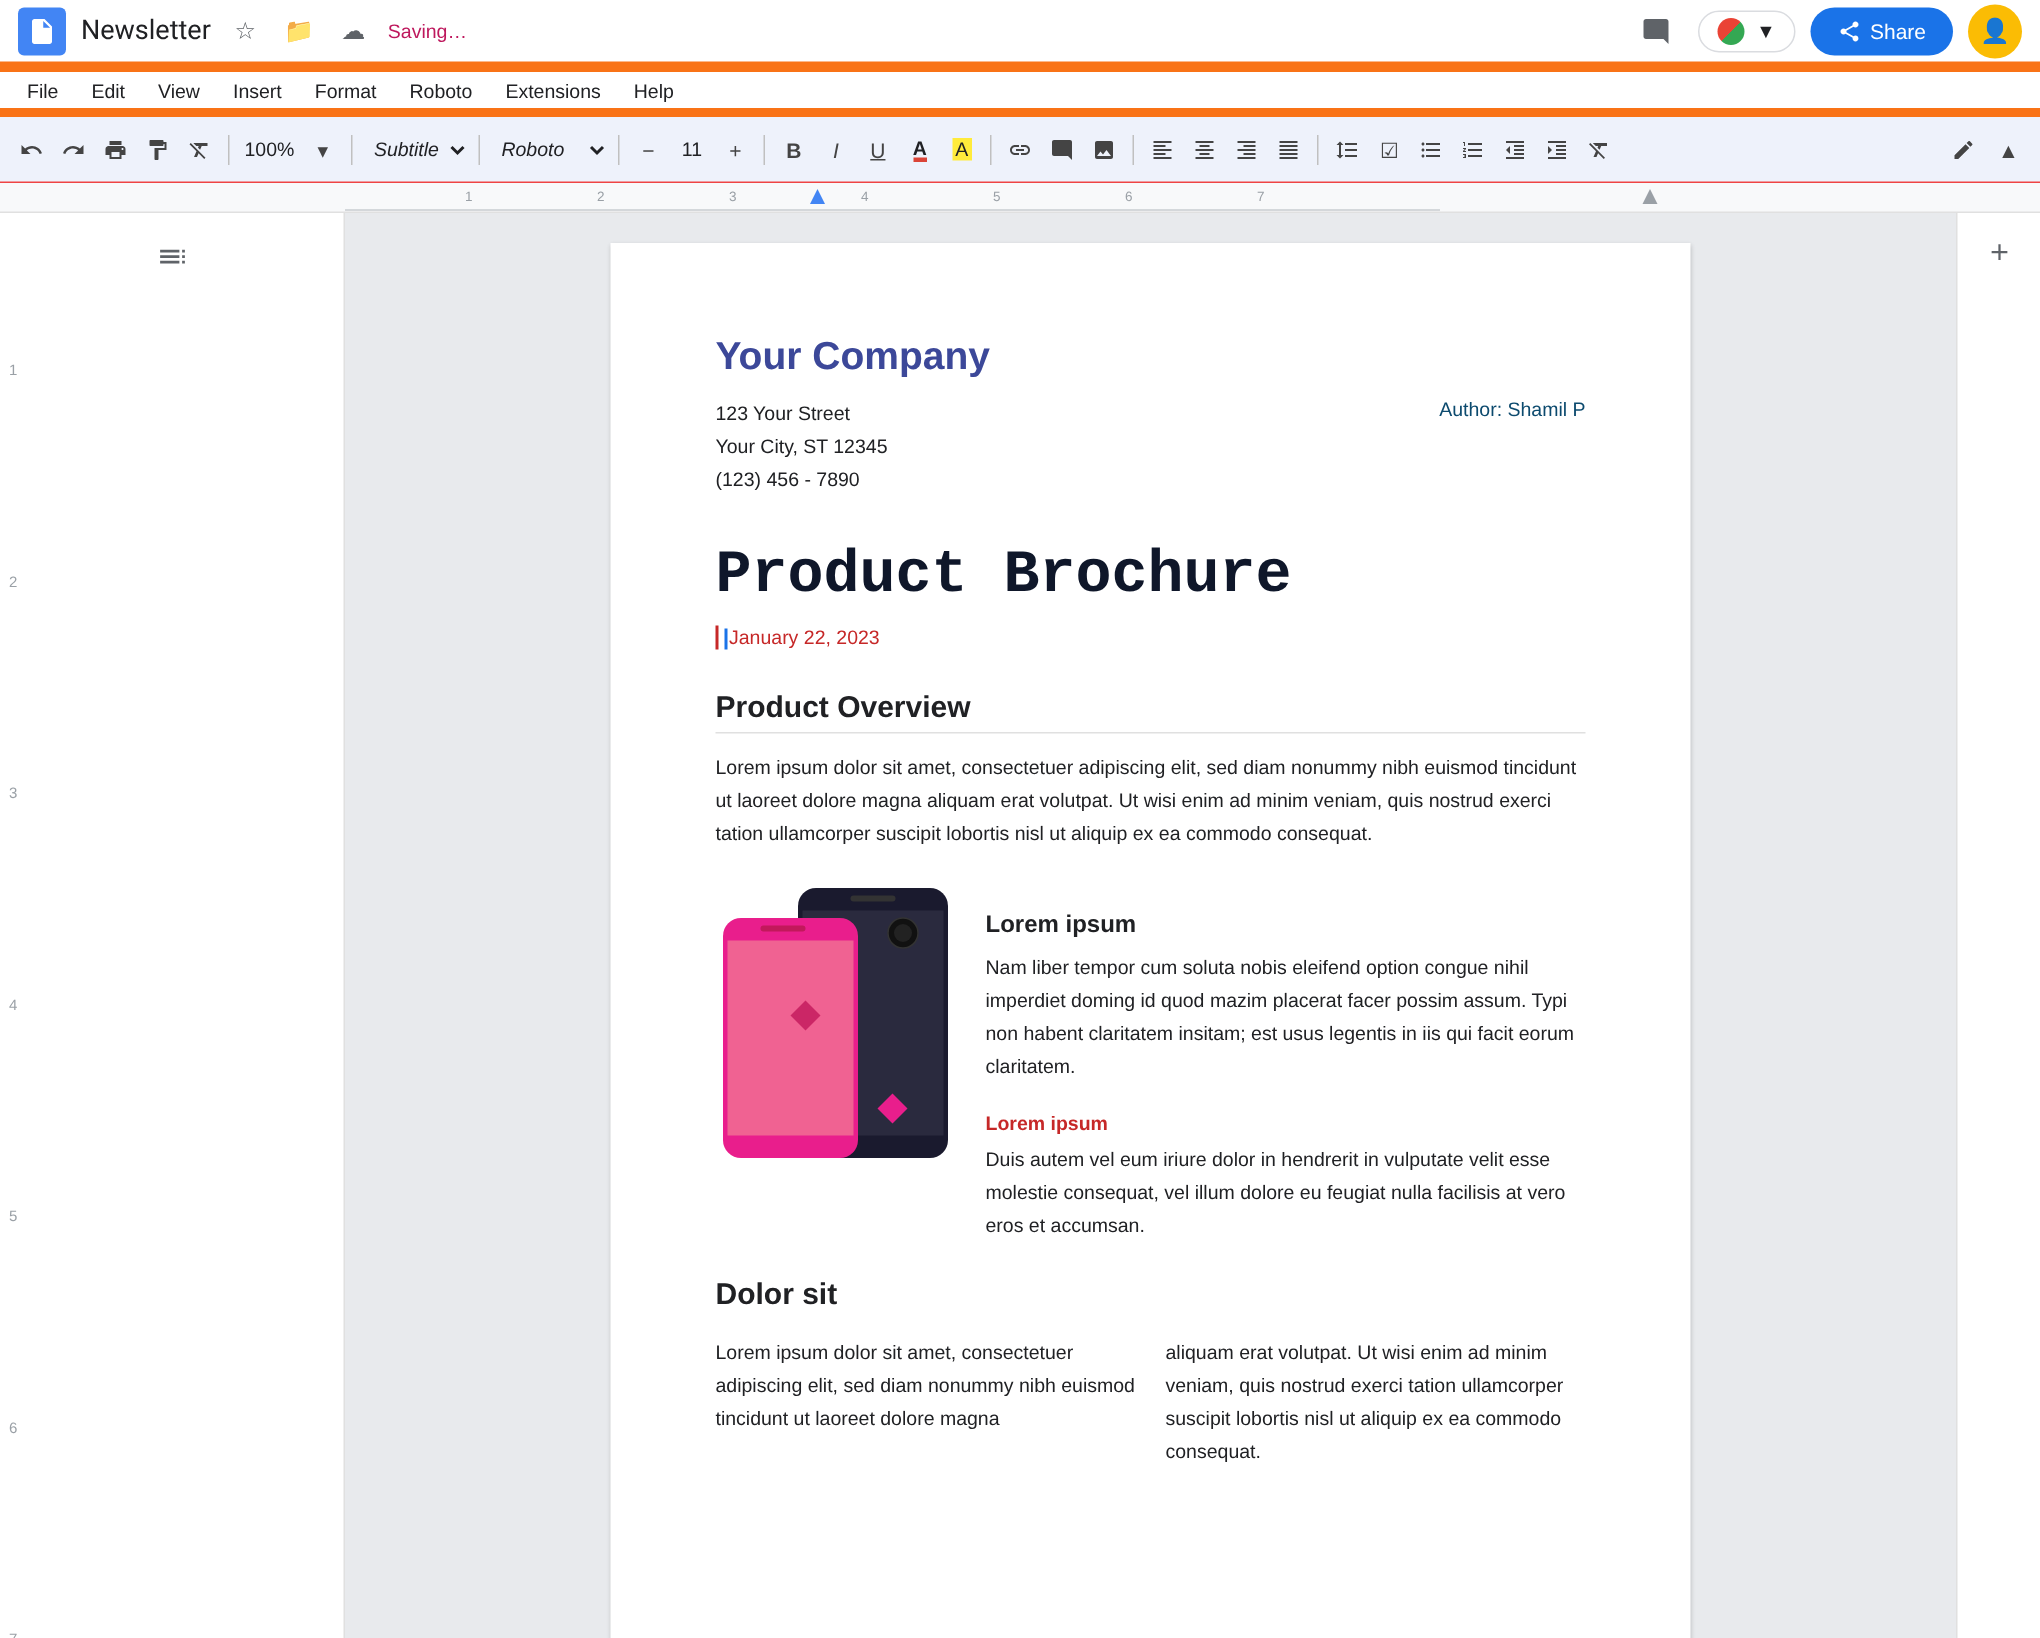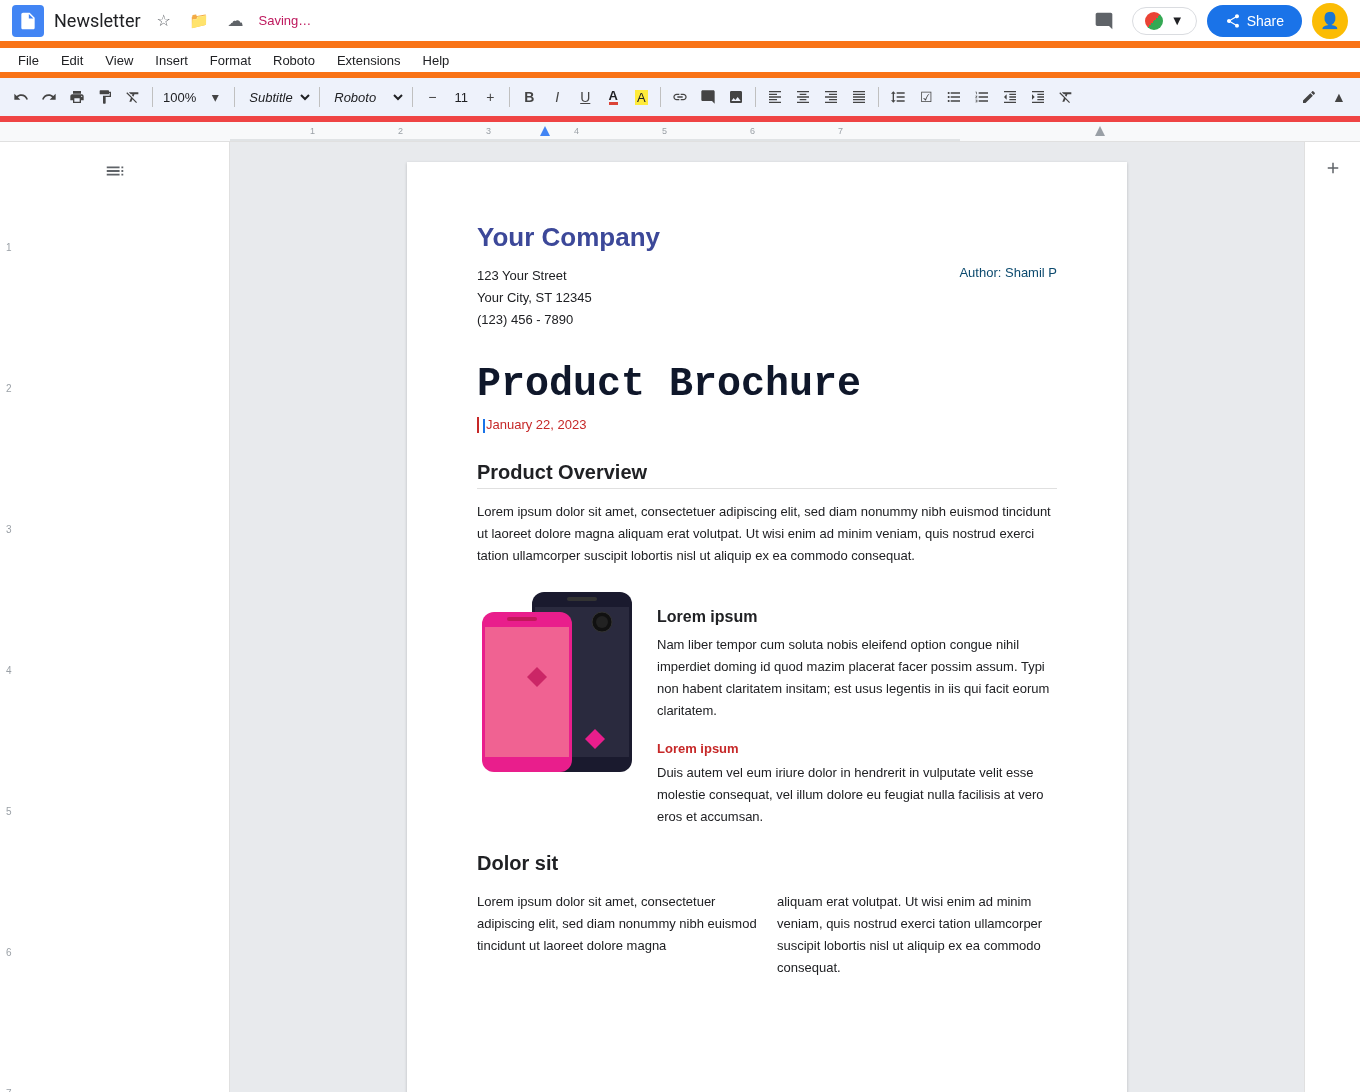--- a/index.html
+++ b/index.html
@@ -77,21 +77,21 @@
       border-radius: 4px;
     }
 
     
     .toolbar {
       display: flex;
       align-items: center;
       background: #eef2fb;
       padding: 4px 8px;
       height: 44px;
-      border-bottom: 6px solid #ef4444;
+      border-bottom: 1px solid #ef4444;
       gap: 2px;
       flex-wrap: nowrap;
     }
     .toolbar-btn {
       background: none; border: none; cursor: pointer;
       padding: 4px 5px; border-radius: 4px;
       color: #444; font-size: 14px;
       display: flex; align-items: center; justify-content: center;
       min-width: 26px; height: 28px;
     }

